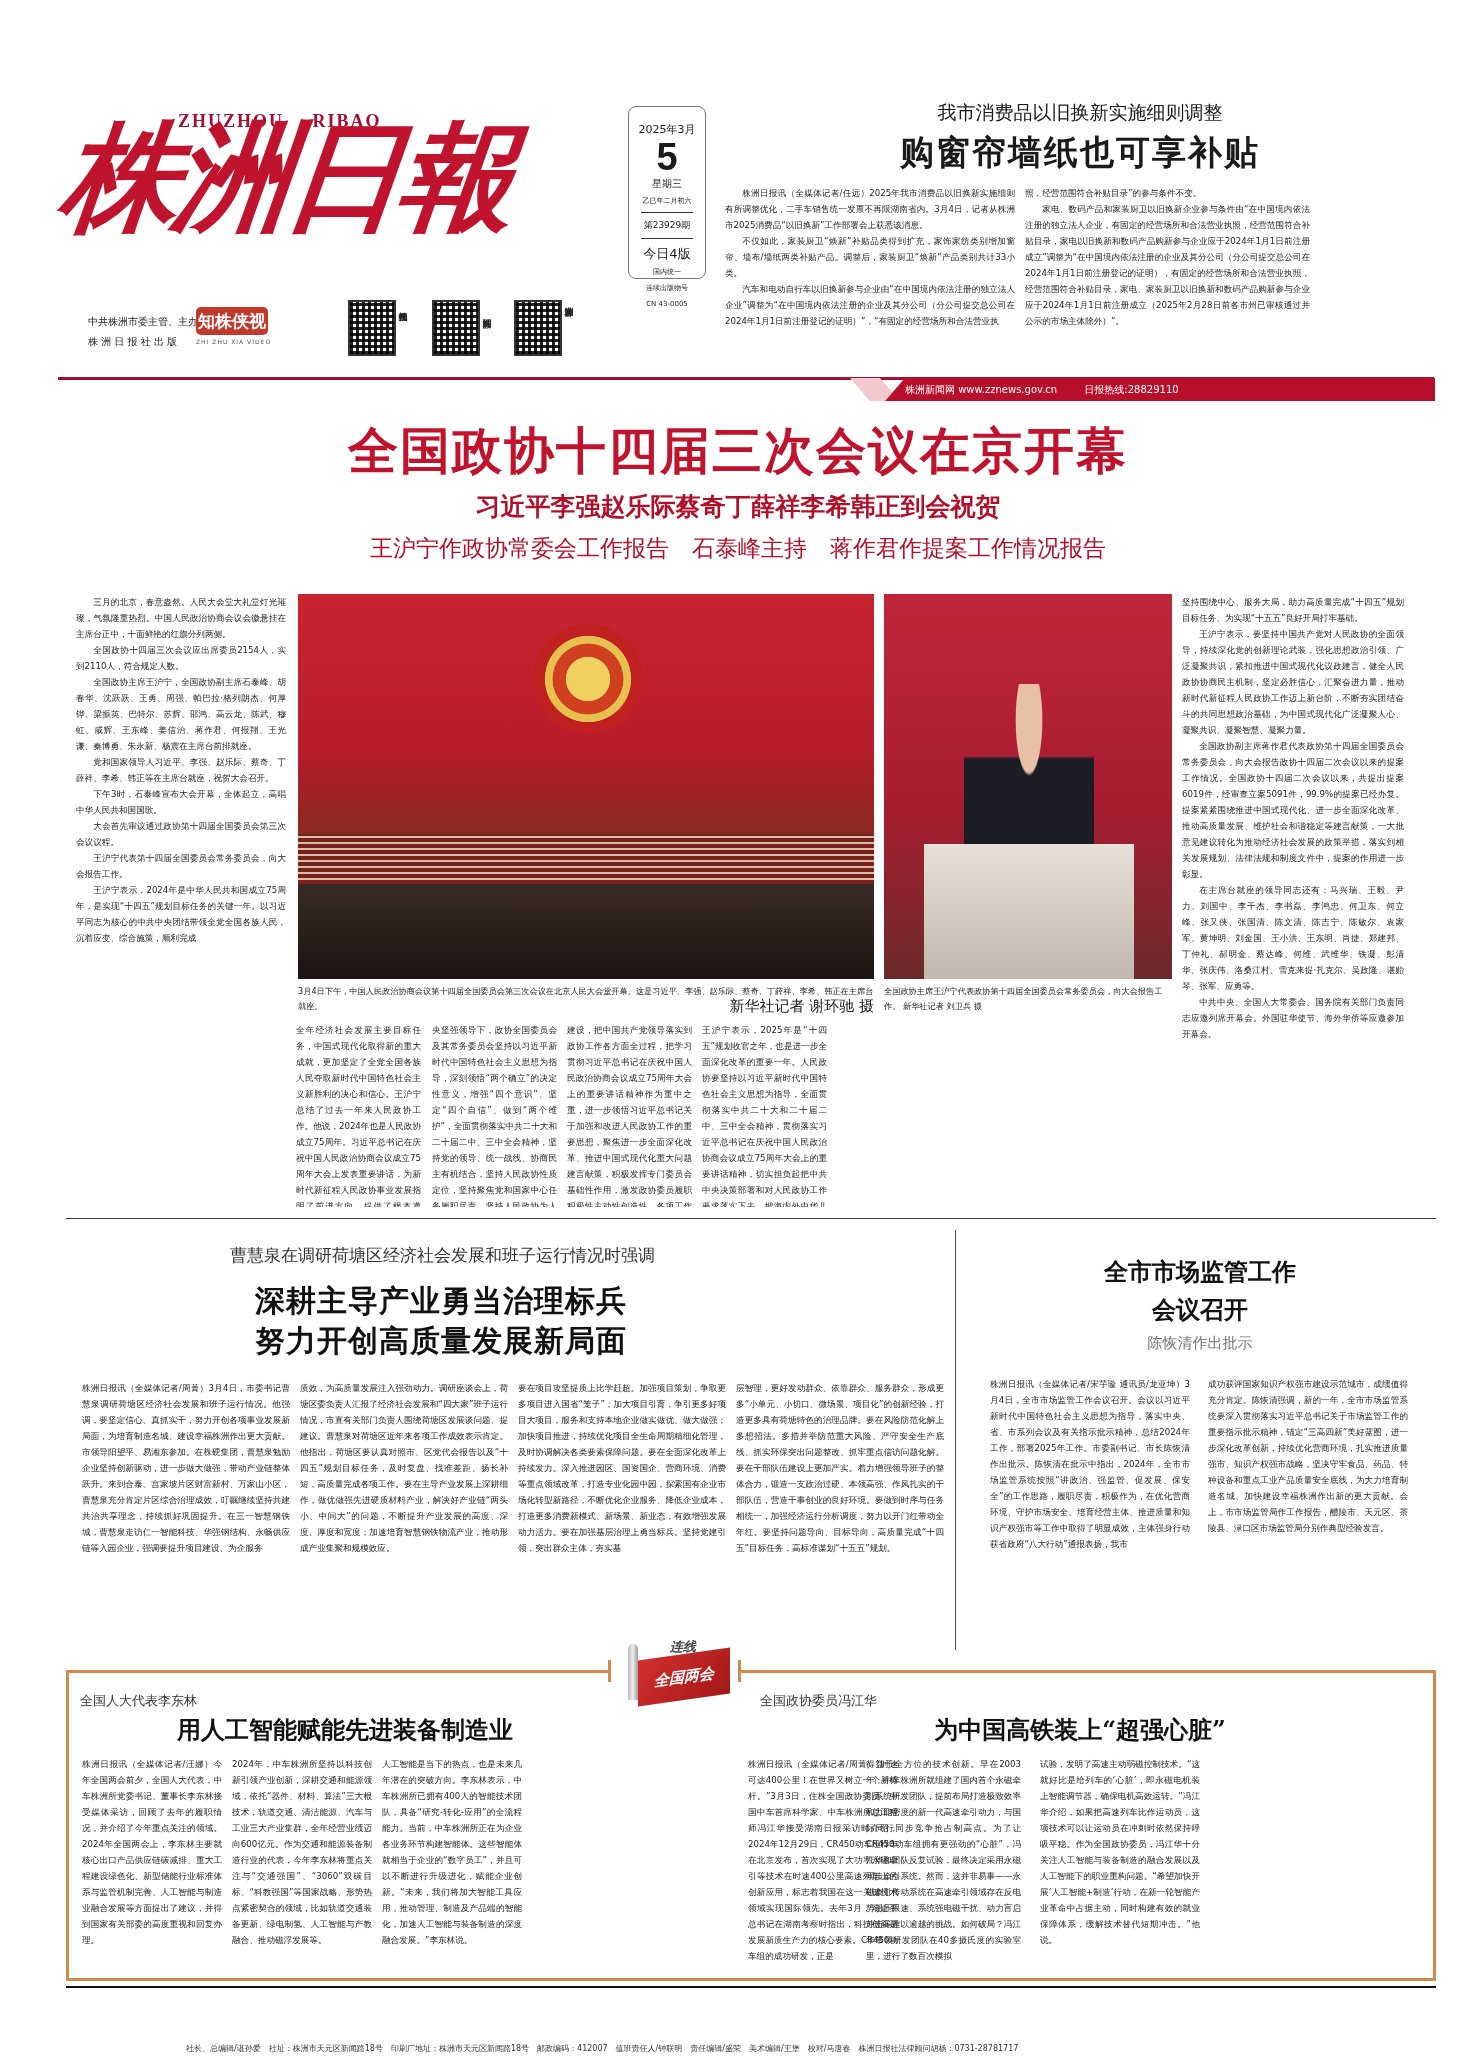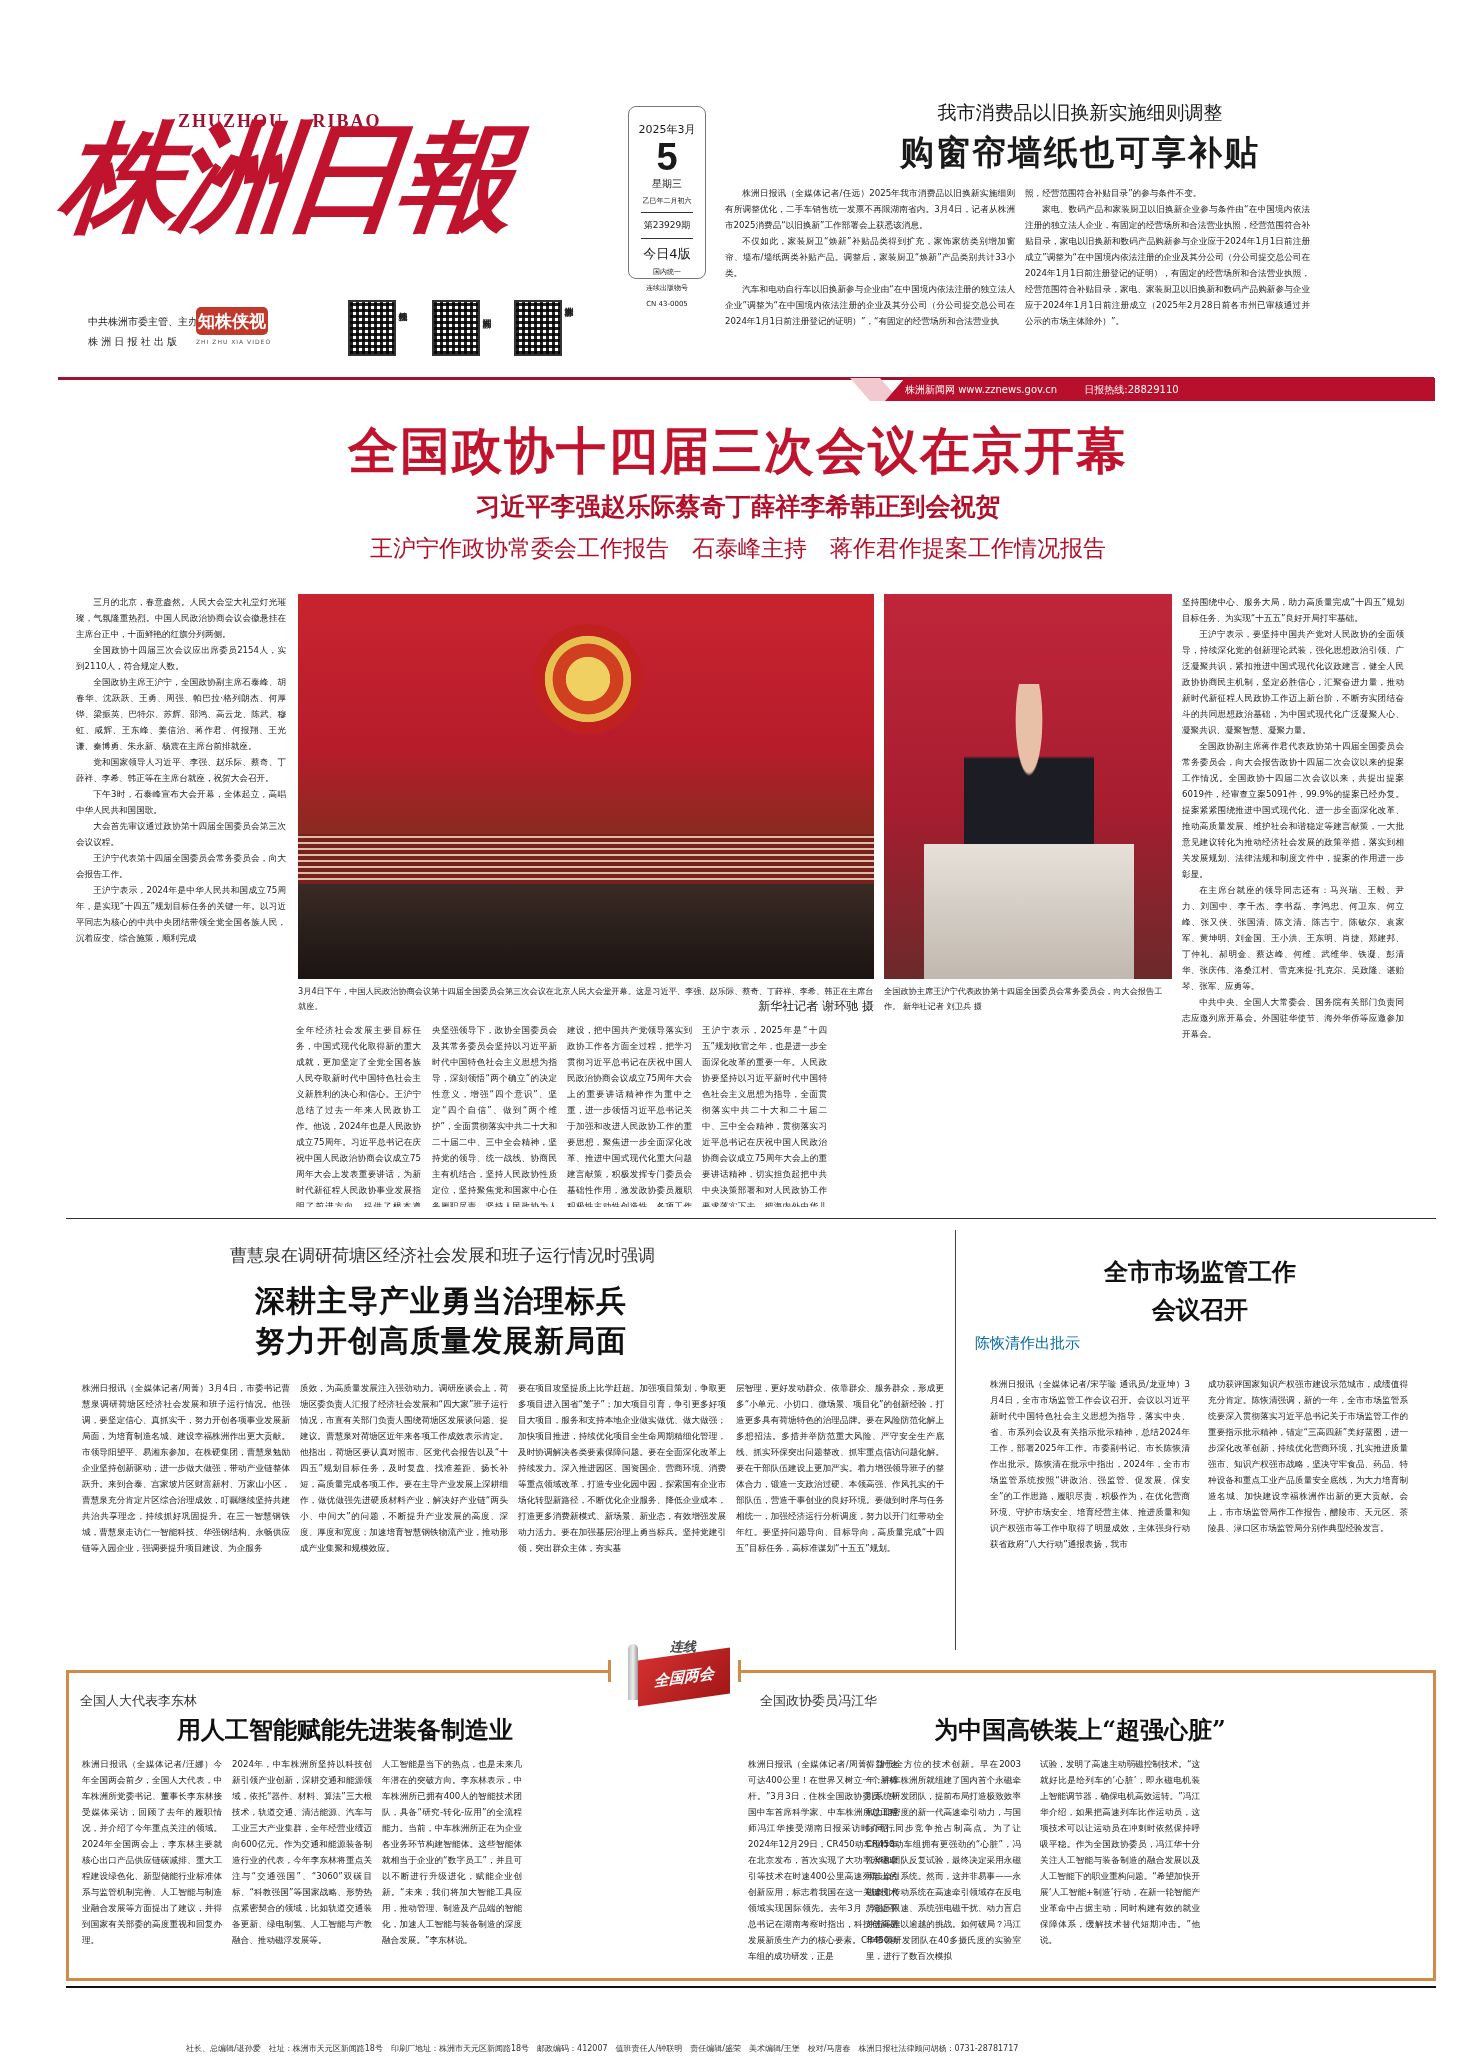--- a/index.html
+++ b/index.html
@@ -38,26 +38,26 @@
   .sub-head2 { left: 168px; top: 533px; width: 1140px; text-align: center; font-size: 23px; color: #b0102a; word-spacing: 20px; }
   .col { position: absolute; }
   .photo1 { left: 298px; top: 594px; width: 576px; height: 385px; background: linear-gradient(180deg,#c8242f 0%,#b71c2a 40%,#8a2a20 62%,#5a3a2e 75%,#2c2420 100%); overflow: hidden; }
   .photo1 .emblem { position:absolute; left: 235px; top: 30px; width: 110px; height: 110px; border-radius: 50%; background: radial-gradient(circle,#f0d060 0 28%,#d04020 29% 45%,#e8c050 46% 55%,#c02020 56%); }
   .photo1 .tiers { position:absolute; left:0; right:0; top:240px; height:50px; background: repeating-linear-gradient(0deg,#7a1f1f 0 4px,#d8c0a0 4px 6px); }
   .photo1 .stage { position:absolute; left:0; right:0; top:290px; bottom:0; background: linear-gradient(180deg,#3a2a24,#1a1412); }
   .photo2 { left: 884px; top: 594px; width: 288px; height: 385px; background: linear-gradient(180deg,#c0263a 0%,#a71d30 55%,#6b2a2a 100%); overflow: hidden; }
   .photo2 .person { position:absolute; left: 80px; top: 90px; width: 130px; height: 300px; background: radial-gradient(ellipse at 50% 12%,#e8c0a8 0 14%,transparent 15%), linear-gradient(180deg,transparent 0 24%,#1c1c24 25% 100%); }
   .photo2 .podium { position:absolute; left: 40px; top: 250px; width: 210px; height: 140px; background: linear-gradient(180deg,#e6e0d8,#bfb7ae); }
   .caption { font-size: 8.2px; line-height: 15px; color: #222; }
-  .caption .credit { float: right; font-size: 12px; }
+  .caption .credit { float: right; font-size: 15px; }
   .divider { height: 1px; background: #333; }
   .sec-kicker { font-size: 17px; color: #333; }
   .sec-head { font-weight: bold; font-size: 30px; line-height: 42px; color: #111; letter-spacing: 1px; }
   .sec-head2 { font-weight: bold; font-size: 24px; line-height: 36px; color: #111; text-align: center; }
-  .sec-sub { font-size: 17px; color: #0369a1; }
+  .sec-sub { font-size: 17px; color: #737373; text-align: center; }
   
   .frame { left: 66px; top: 1670px; width: 1370px; height: 311px; border: 3px solid #d08a4a; border-top: none; }
   .frame-top-l { left: 66px; top: 1670px; width: 545px; height: 3px; background: #d08a4a; }
   .frame-top-r { left: 738px; top: 1670px; width: 698px; height: 3px; background: #d08a4a; }
   .frame-tick { width: 3px; height: 22px; background: #d08a4a; top: 1660px; }
   .badge { left: 618px; top: 1640px; width: 110px; height: 64px; }
   .badge .flag { position:absolute; left: 20px; top: 14px; width: 92px; height: 46px; background: linear-gradient(135deg,#d32f2f,#a31818); transform: skewY(-8deg); color: #fff; font-weight: bold; font-size: 15px; line-height: 46px; text-align: center; font-style: italic; }
   .badge .lx { position:absolute; left: 52px; top: -2px; font-size: 13px; font-weight: bold; font-style: italic; color: #444; }
   .badge .tower { position:absolute; left: 10px; top: 4px; width: 10px; height: 56px; background: linear-gradient(90deg,#bbb,#eee,#999); border-radius: 5px 5px 0 0; }
   .box-kicker { font-size: 13px; color: #333; }

